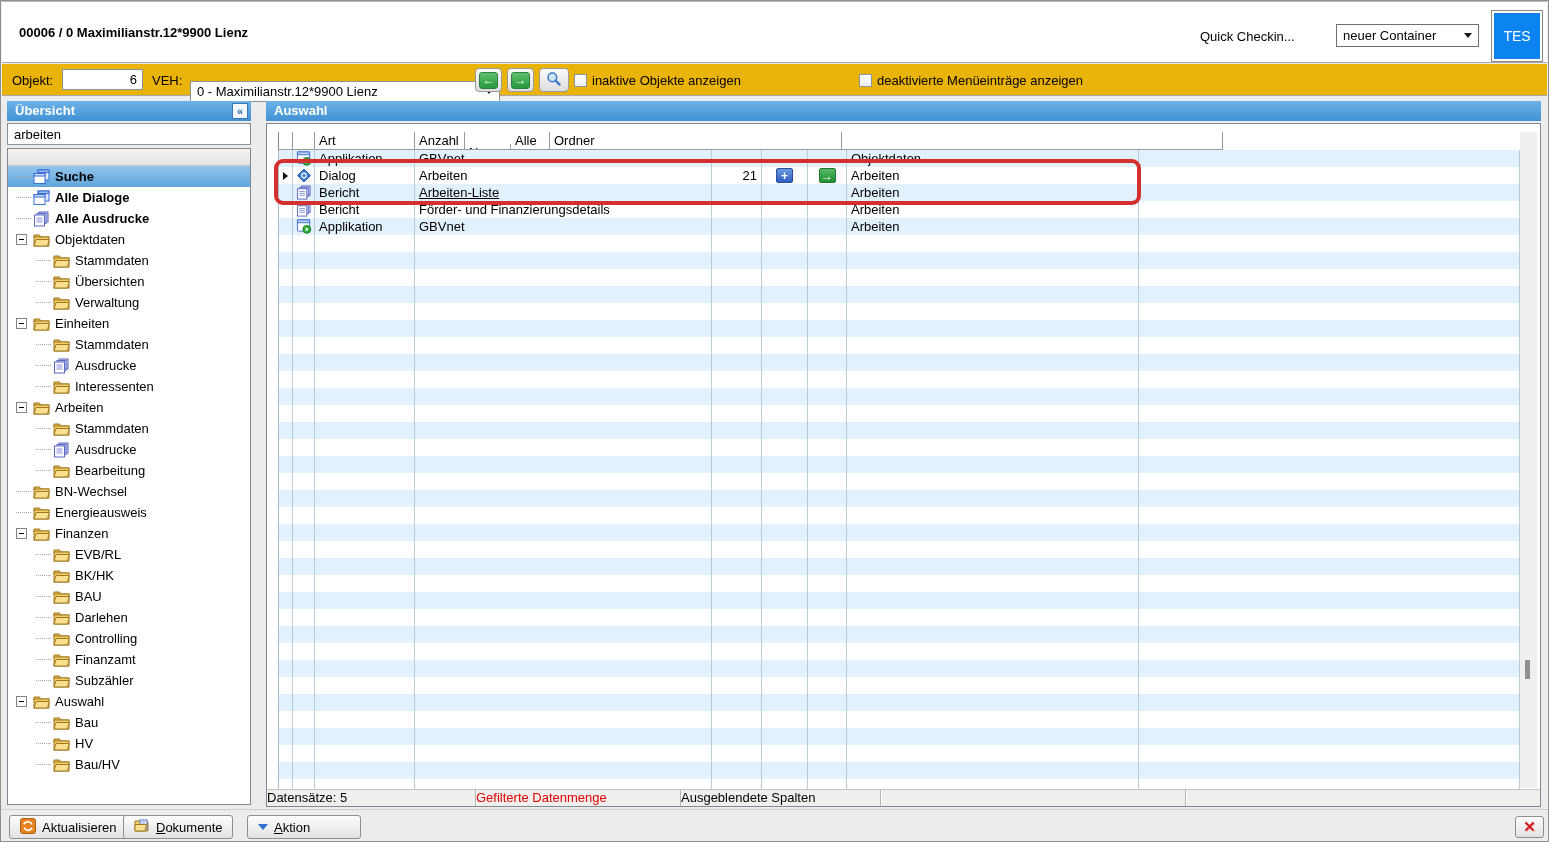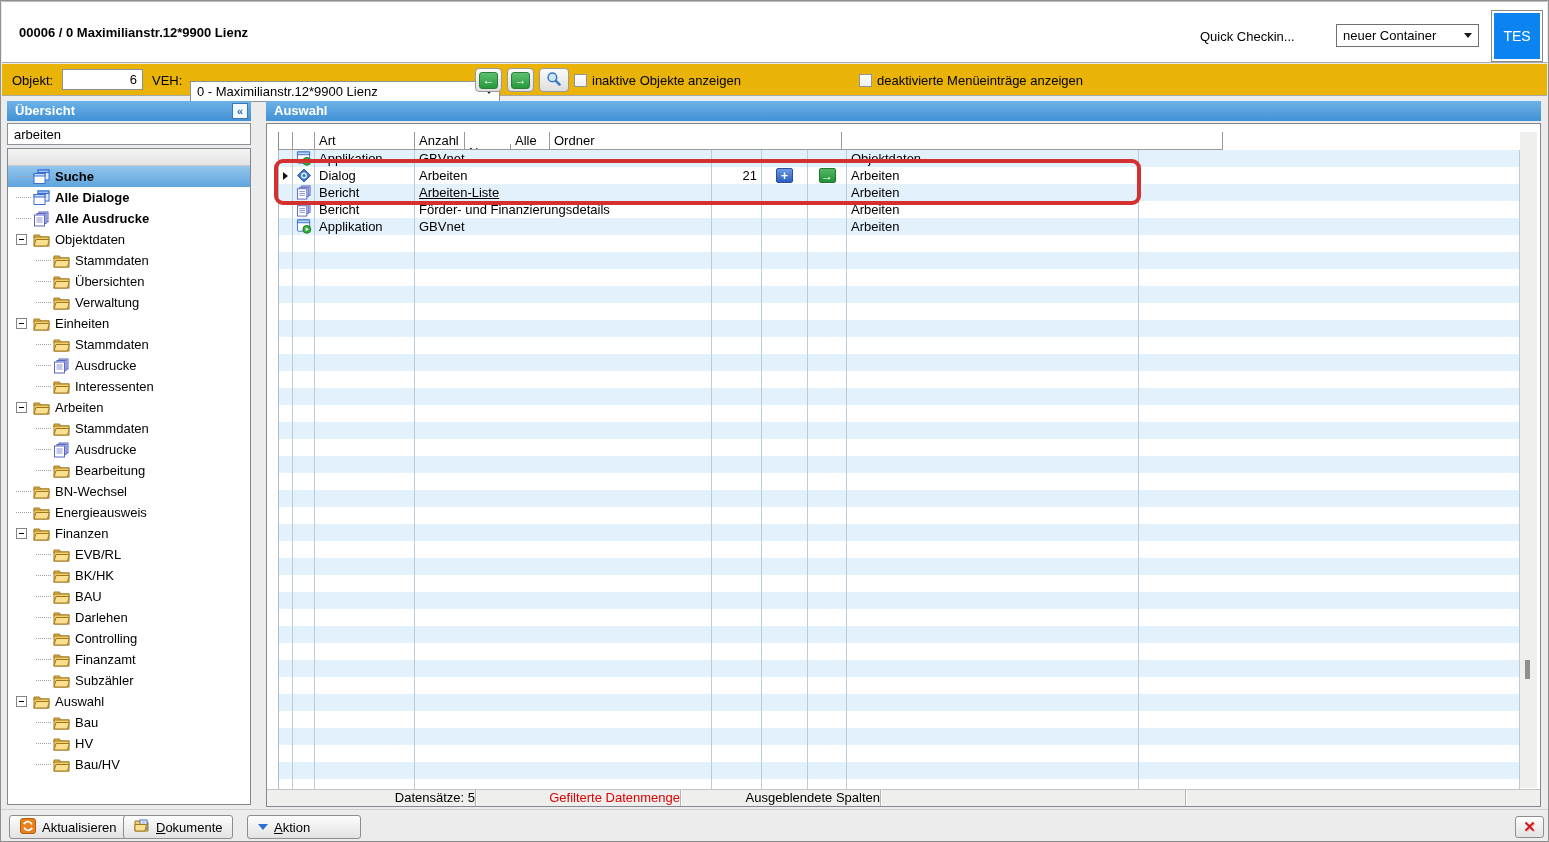--- a/index.html
+++ b/index.html
@@ -80,21 +80,21 @@
   .rowptr { width:0; height:0; border-left:5px solid #111; border-top:4px solid transparent;
             border-bottom:4px solid transparent; }
   .cellbtn { width:17px; height:15px; border-radius:2px; color:#fff; font-weight:bold; font-size:12px;
              line-height:14px; text-align:center; cursor:pointer; }
   .cellbtn.neu { background:linear-gradient(#6d9ae0,#2c5fc2); border:1px solid #2a4f9e; }
   .cellbtn.liste { background:linear-gradient(#56b765,#1f9335); border:1px solid #207630; }
   .vgutter { position:absolute; right:3px; top:8px; bottom:18px; width:17px; background:#efefee; }
   .vthumb { position:absolute; left:5px; top:528px; width:5px; height:19px; background:#8f8f8f; cursor:pointer; }
   .statusbar { position:absolute; left:0; right:0; bottom:0; height:17px; background:#efefed;
                border-top:1px solid #c3c3c3; display:flex; }
-  .seg { border-right:1px solid #b5b5b5; box-shadow:1px 0 0 #fff; font-size:13px; text-align:right;
+  .seg { border-right:1px solid #b5b5b5; box-shadow:1px 0 0 #fff; font-size:13px; text-align:left;
          line-height:16px; overflow:hidden; }
   .seg.red { color:#e00000; }
 
   .red-rect { position:absolute; left:273px; top:158px; width:867px; height:46px;
               border:4px solid #d4302f; border-radius:9px; pointer-events:none; z-index:5; }
 
   
   .footer { position:absolute; left:0; right:0; bottom:0; height:32px; background:#ececec;
             border-top:1px solid #cfcfcf; }
   .fbtn { position:absolute; top:5px; height:24px; border:1px solid #8e8e8e; border-radius:3px;

